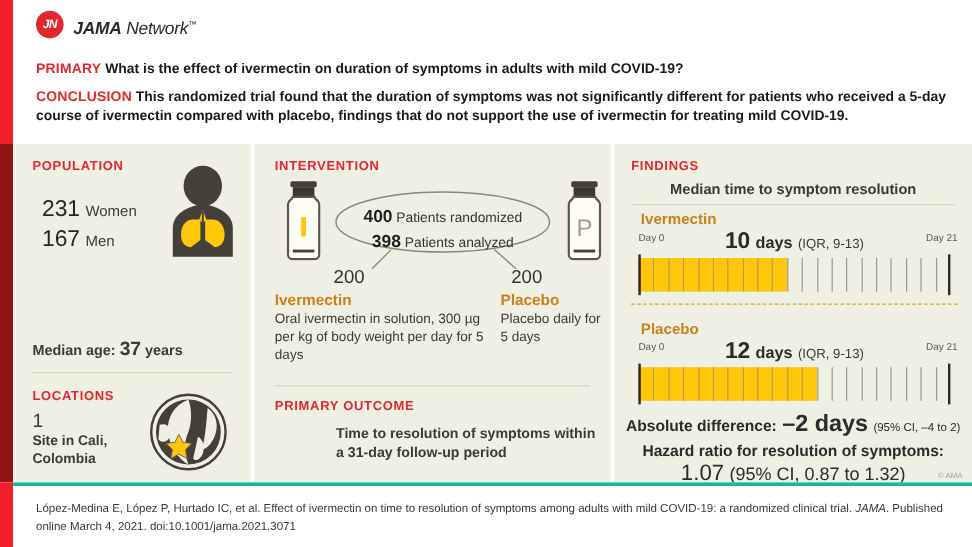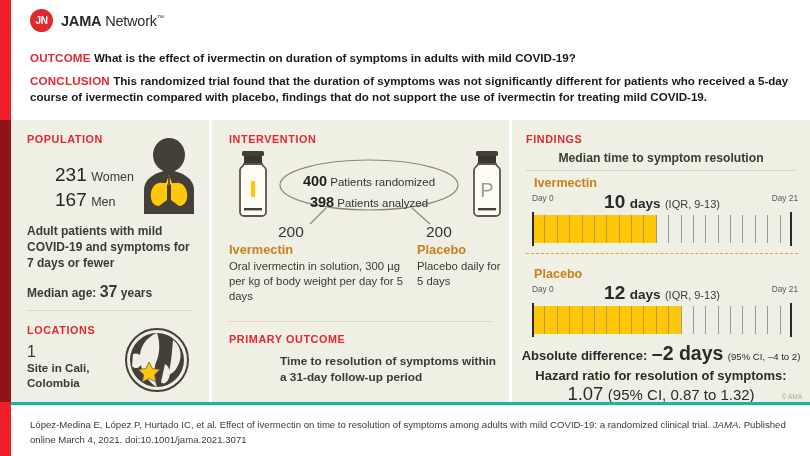--- a/index.html
+++ b/index.html
@@ -28,21 +28,21 @@
     background: #ef2029;
   }
 
   
   .header {
     position: absolute; left: 11px; top: 0; width: 799px; height: 120px;
     background: #ffffff;
   }
   .logo-row {
     position: absolute; left: 19px; top: 9px;
-    display: flex; align-items: center; gap: 8px;
+    display: flex; align-items: flex-end; gap: 8px; font-style: italic;
   }
   .logo-circle {
     width: 23px; height: 23px; border-radius: 50%;
     background: #e2282f;
     display: flex; align-items: center; justify-content: center;
     color: #ffffff; font-size: 10px; font-weight: bold;
     letter-spacing: -0.5px;
   }
   .logo-text {
     font-size: 14.5px; color: #2b2b2b; letter-spacing: -0.2px;
@@ -82,21 +82,21 @@
   .divider {
     border-top: 1px solid #d7d5c3; width: 100%;
   }
 
   
   .pop-head { position: absolute; left: 16px; top: 13px; }
   .person {
     position: absolute; left: 124px; top: 18px; width: 68px; height: 78px;
   }
   .pop-counts {
-    position: absolute; left: 44px; top: 44px;
+    position: absolute; left: 24px; top: 44px;
     color: #3a3a38;
   }
   .pop-counts div { white-space: nowrap; margin-bottom: 3px; }
   .big-num { font-size: 19px; font-weight: normal; color: #262626; }
   .lbl-md { font-size: 12.5px; color: #3a3a38; }
   .pop-desc {
     position: absolute; left: 16px; top: 104px; width: 170px;
     font-size: 12px; line-height: 1.33; color: #3a3a38; font-weight: bold;
   }
   .pop-age {
@@ -232,21 +232,21 @@
   <div class="bar-left-mid"></div>
   <div class="bar-left-bot"></div>
 
   <div class="header">
     <div class="logo-row">
       <div class="logo-circle">JN</div>
       <div class="logo-text"><b>JAMA</b><span> Network</span><span class="tm">™</span></div>
     </div>
 
     <div class="qline q">
-      <span class="kw">OUTCOME</span>
+      <span class="kw">PRIMARY</span>
       <span class="qbody">What is the effect of ivermectin on duration of symptoms in adults with mild COVID-19?</span>
     </div>
 
     <div class="qline c">
       <span class="kw">CONCLUSION</span>
       <span class="qbody">This randomized trial found that the duration of symptoms was not significantly different for patients who received a 5-day course of ivermectin compared with placebo, findings that do not support the use of ivermectin for treating mild COVID-19.</span>
     </div>
   </div>
 
   <div class="cols">
@@ -269,21 +269,20 @@
         <div>
           <span class="big-num">231</span>
           <span class="lbl-md">Women</span>
         </div>
         <div>
           <span class="big-num">167</span>
           <span class="lbl-md">Men</span>
         </div>
       </div>
 
-      <div class="pop-desc">Adult patients with mild COVID-19 and symptoms for 7 days or fewer</div>
 
       <div class="pop-age">
         <span>Median age:</span>
         <span class="n">37</span>
         <span>years</span>
       </div>
 
       <div class="divider pop-div"></div>
 
       <div class="sec-head loc-head">LOCATIONS</div>

